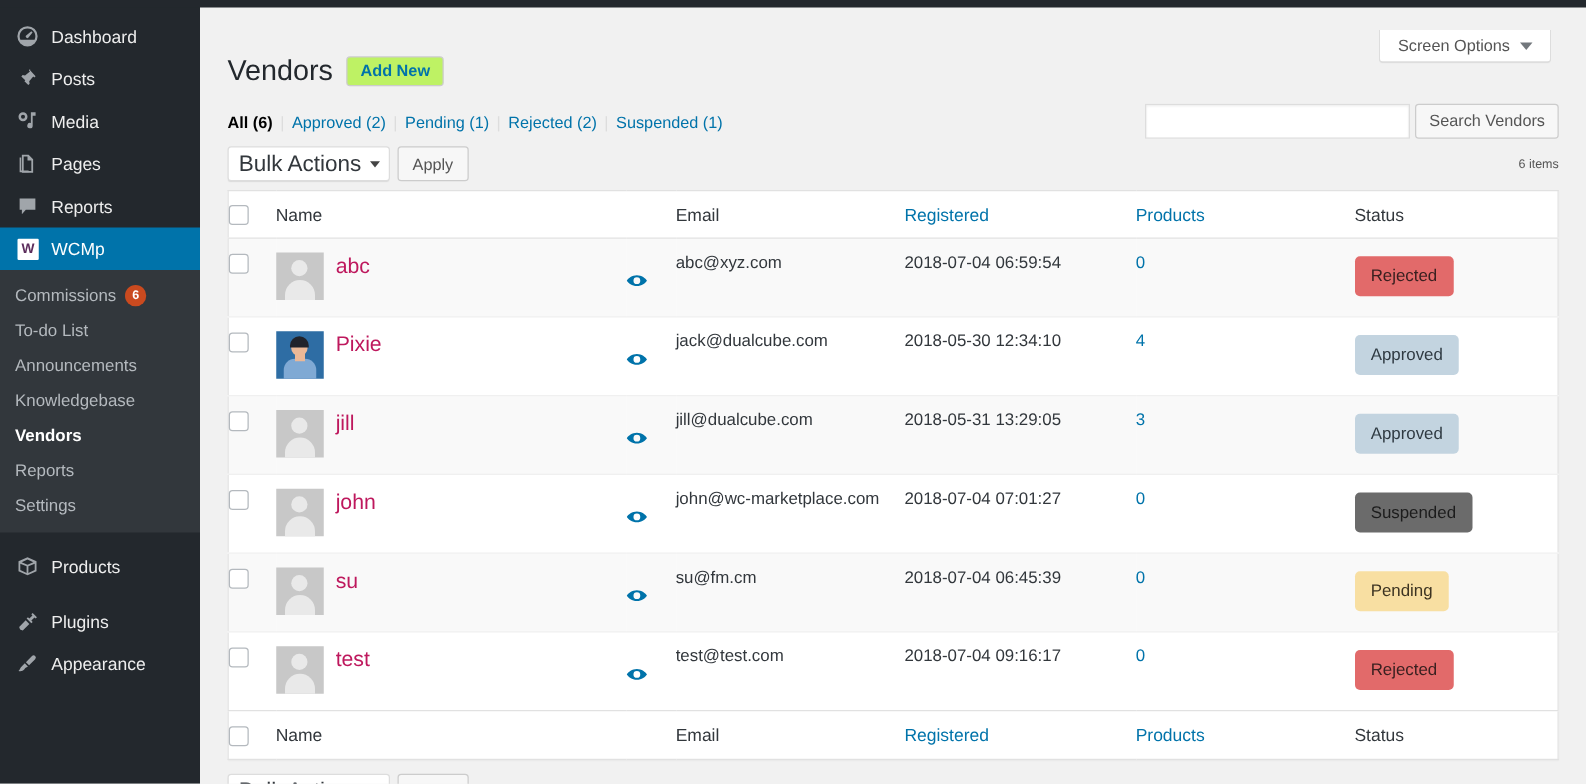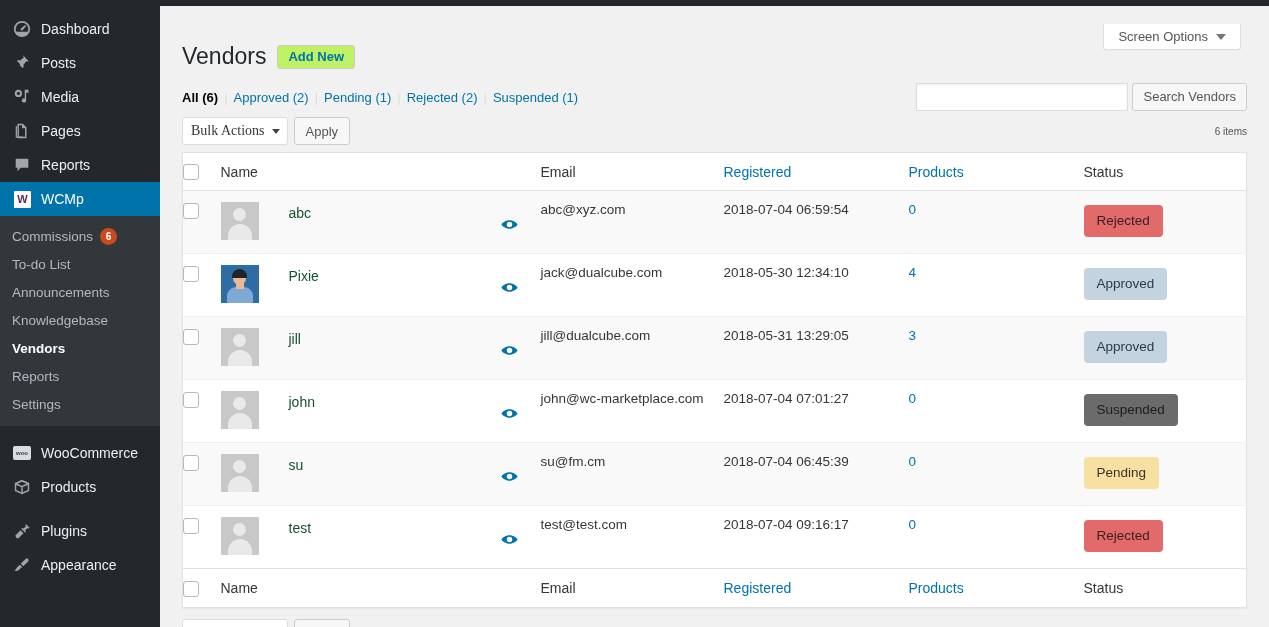--- a/index.html
+++ b/index.html
@@ -216,25 +216,24 @@
   .tablenav.bottom { margin-top: 8px; }
   .bulk-select {
     position: relative;
     display: inline-flex; align-items: center;
     height: 28px;
     min-width: 105px;
     background: #fff;
     border: 1px solid #ddd;
     border-radius: 3px;
     padding: 0 22px 0 8px;
-    font-size: 14px;
+    font-size: 18px;
     color: #32373c;
     cursor: pointer;
     box-shadow: 0 1px 1px -1px rgba(0,0,0,.1);
-    font-family: Liberation Serif, serif;
   }
   .bulk-select .sel-caret {
     position: absolute; right: 7px; top: 50%; margin-top: -2px;
     width: 0; height: 0;
     border-left: 4px solid transparent;
     border-right: 4px solid transparent;
     border-top: 5px solid #444;
   }
   .apply-btn {
     margin-left: 6px;
@@ -341,28 +340,27 @@
   .avatar.photo .neck {
     position: absolute; left: 50%; top: 18px;
     width: 8px; height: 6px; margin-left: -4px;
     background: #eab897; z-index: 1;
   }
   .avatar.photo .body {
     background: #7fa9d4; top: 22px; width: 26px; height: 18px;
     margin-left: -13px; border-radius: 9px 9px 0 0;
   }
   .row-name-link {
-    color: #14532d;
-    font-size: 14px;
+    color: #be185d;
+    font-size: 17px;
     text-decoration: none;
     cursor: pointer;
     line-height: 20px;
     display: inline-block;
     padding-top: 1px;
-    margin-left: 20px;
   }
   .eye-icon { color: #0073aa; display:inline-block; padding-top: 16px; }
   .products-link { color: #0073aa; text-decoration: none; cursor: pointer; }
 
   .status-badge {
     display: inline-block;
     padding: 8px 13px;
     border-radius: 4px;
     font-size: 13.5px;
     line-height: 16px;
@@ -460,26 +458,20 @@
       <div class="submenu-item">
         <span>Reports</span>
       </div>
       <div class="submenu-item">
         <span>Settings</span>
       </div>
     </div>
 
     <div class="menu-gap"></div>
 
-    <div class="menu-item">
-      <span class="mi-icon">
-        <span class="woo-mark">woo</span>
-      </span>
-      <span>WooCommerce</span>
-    </div>
 
     <div class="menu-item">
       <span class="mi-icon">
         <svg width="18" height="18" viewBox="0 0 20 20" fill="currentColor">
             <path d="M10 2L2 5.6v8.8L10 18l8-3.6V5.6L10 2zm0 2.1l5.2 2.3L10 8.7 4.8 6.4 10 4.1zM3.6 7.7L9.2 10v5.9l-5.6-2.5V7.7zm7.2 8.2V10l5.6-2.3v5.7l-5.6 2.5z"></path>
           </svg>
       </span>
       <span>Products</span>
     </div>
 

